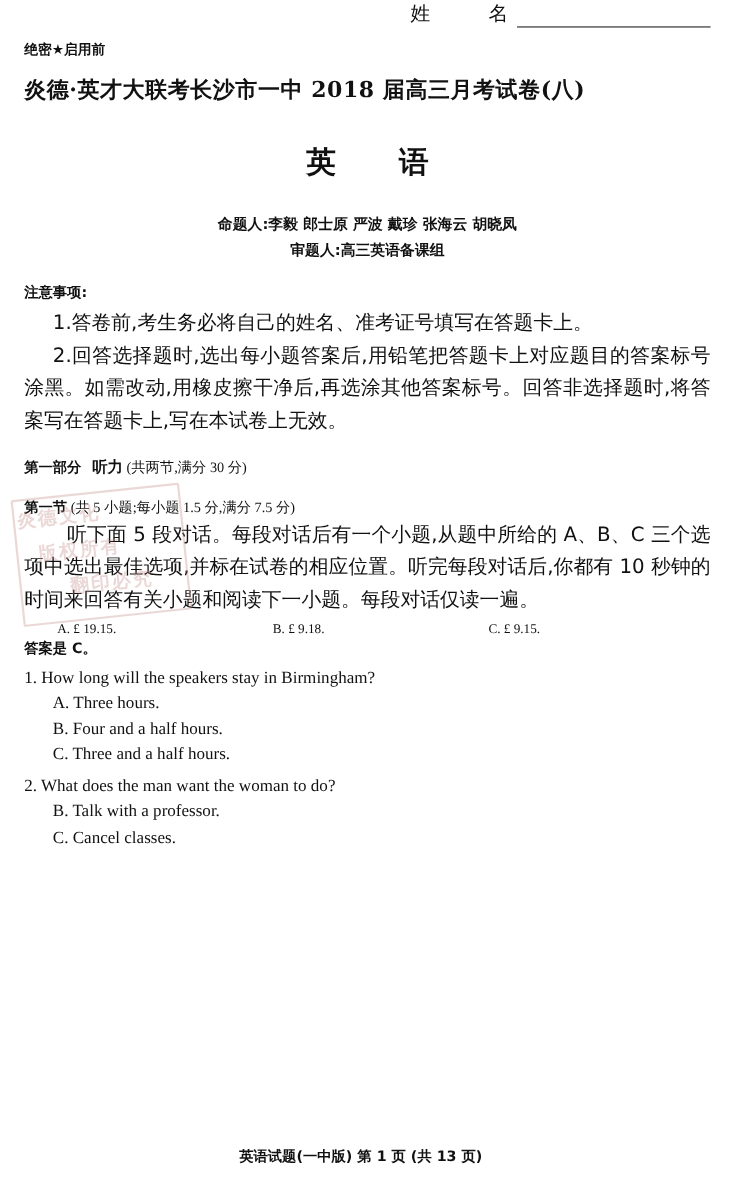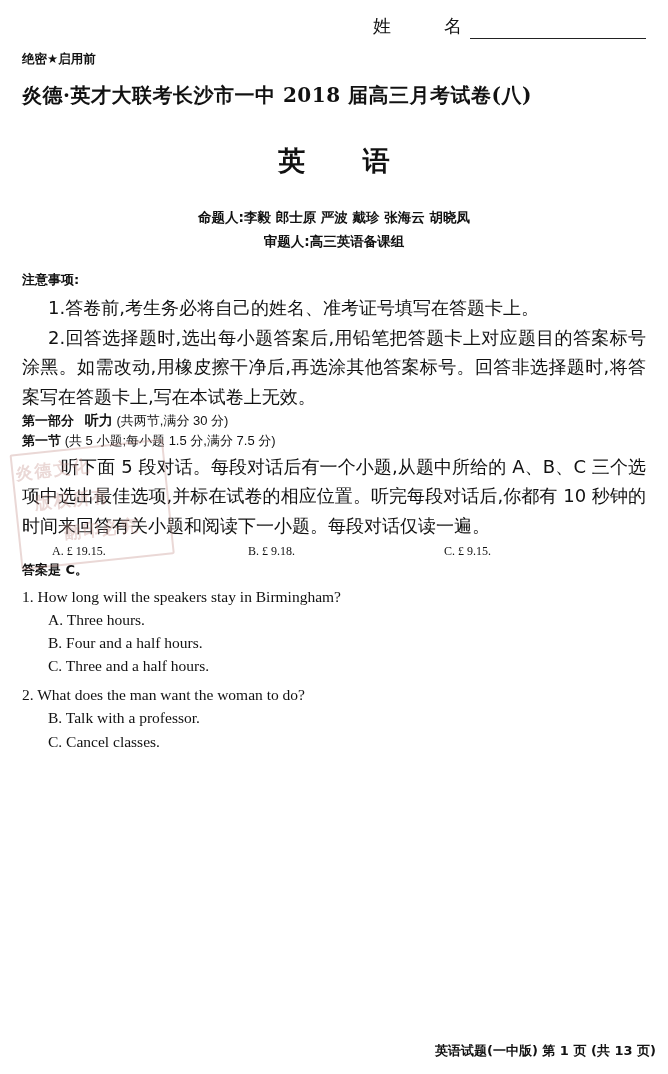--- a/index.html
+++ b/index.html
@@ -18,21 +18,20 @@
   .page {
     position: relative;
     width: 668px;
     height: 1074px;
     box-sizing: border-box;
     padding: 0 22px;
   }
 
   
   .idblock {
-    padding-top: 14px;
   }
   .idrow {
     display: flex;
     justify-content: flex-end;
     align-items: flex-end;
     margin-bottom: 12px;
   }
   .idlabel {
     font-family: "DejaVu Sans", sans-serif;
     font-size: 18px;
@@ -95,22 +94,23 @@
   .body-cn {
     font-family: "DejaVu Sans", sans-serif;
     font-size: 18px;
     line-height: 1.65;
     text-align: justify;
   }
   .indent2 { text-indent: 26px; }
   .indent3 { text-indent: 39px; }
 
   .parthead {
-    font-family: Liberation Sans, sans-serif;
-    font-size: 13px;
+    font-family: Liberation Serif, serif;
+    font-size: 13px;
+    margin-top: 18px;
     margin-bottom: 2px;
   }
   .parthead b { font-weight: bold; }
   .parthead .big { font-size: 14px; }
 
   
   .ex-row {
     font-family: "Liberation Serif", serif;
     font-size: 15.5px;
     margin-top: 16px;
@@ -150,21 +150,21 @@
     padding-left: 26px;
     line-height: 1.5;
   }
 
   
   .footer {
     position: absolute;
     left: 0;
     right: 12px;
     bottom: 14px;
-    text-align: right;
+    text-align: center;
     font-family: "DejaVu Sans", sans-serif;
     font-size: 13px;
     font-weight: bold;
   }
 
   
   .watermark {
     position: absolute;
     left: 16px;
     top: 452px;

